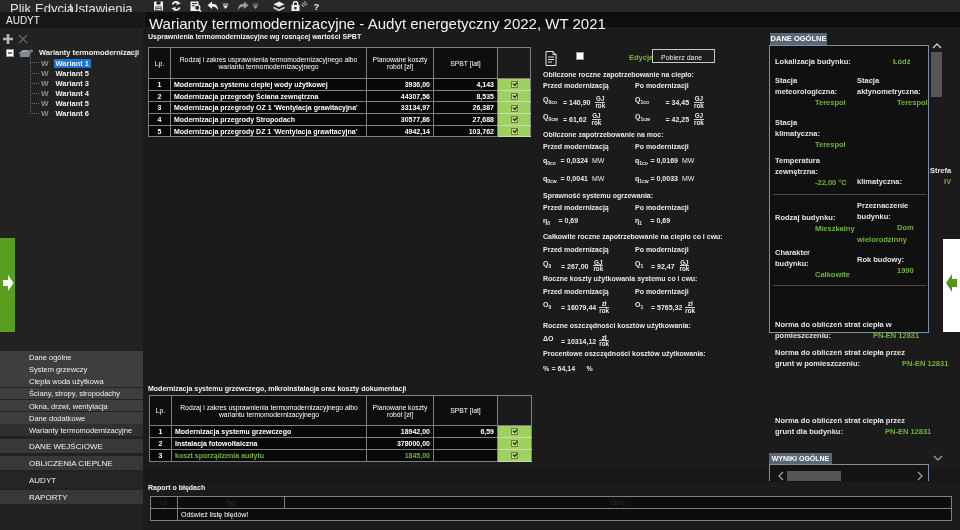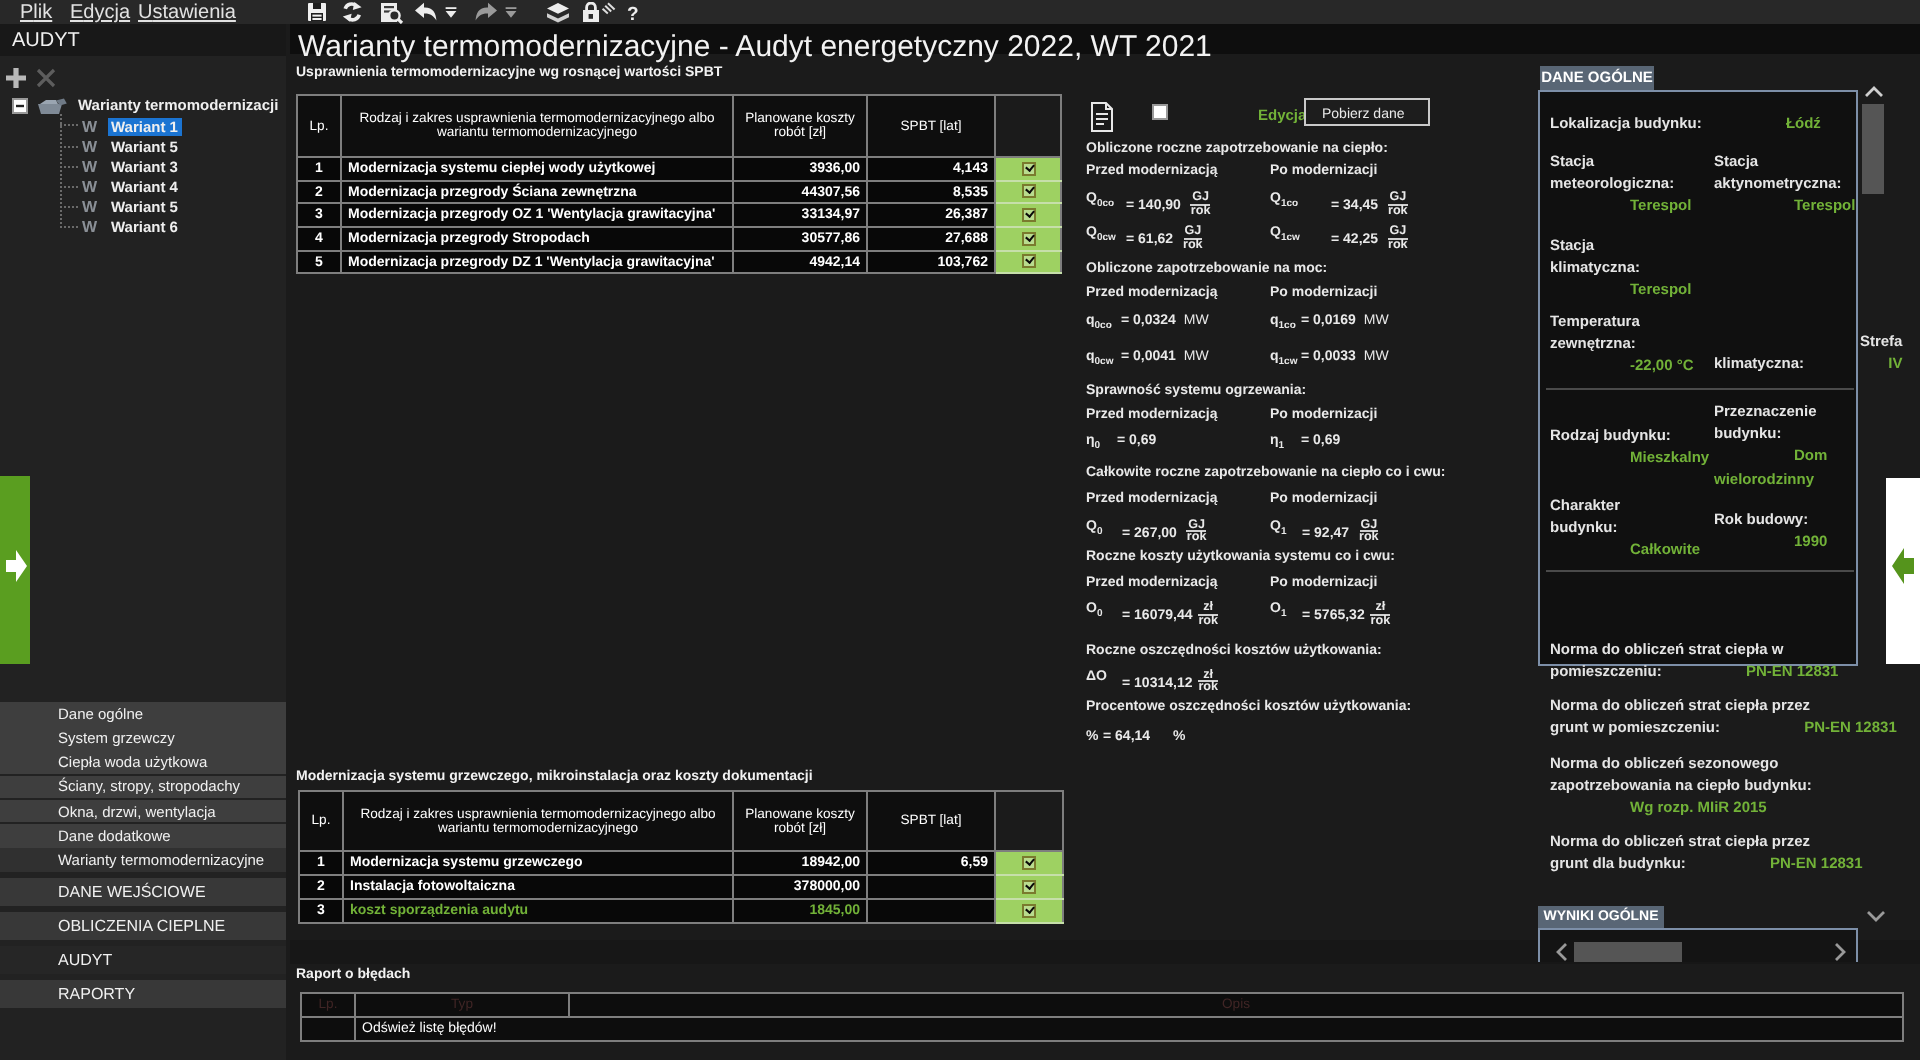--- a/index.html
+++ b/index.html
@@ -4,21 +4,21 @@
 <style>
 * { margin:0; padding:0; box-sizing:border-box; }
 html,body { width:960px; height:530px; overflow:hidden; background:#1b1b1b;
   font-family:"Liberation Sans", sans-serif; }
 #app { position:relative; width:960px; height:530px; background:#1b1b1b; color:#e8e8e8; }
 .abs { position:absolute; }
 .green { color:#72b238;padding-left:40px; }
 
 
 #topbar { position:absolute; left:0; top:0; width:960px; height:12px; background:#282828; }
-.menuitem { position:absolute; top:1px; font-size:10px; color:#e2e2e2;text-decoration:underline; }
+.menuitem { position:absolute; top:1px; font-size:13px; color:#e2e2e2; }
 .menuitem u { text-decoration:underline; }
 
 
 #titlebar { position:absolute; left:145px; top:12px; width:815px; height:15px; background:#0e0e0e; }
 #titlebar span { position:absolute; left:4px; top:3px; font-size:15px; font-weight:normal; color:#f2f2f2; }
 
 
 #sidebar { position:absolute; left:0; top:12px; width:143px; height:518px; background:#222222; }
 #audyt-hd { position:absolute; left:0; top:0; width:143px; height:16px; background:#181818; }
 #audyt-hd span { position:absolute; left:6px; top:2.5px; font-size:10px; color:#f0f0f0; }
@@ -367,21 +367,20 @@
       <span class="rp" style="left:5px;top:109px;">Temperatura<br>zewnętrzna:<br><span class="green">-22,00 °C</span></span>
       <span class="rp" style="left:87px;top:119px;text-align:right;">Strefa<br>klimatyczna: <span class="green">IV</span></span>
       <div class="abs" style="left:3px;top:148px;width:154px;height:1px;background:#4a4a4a;"></div>
       <span class="rp" style="left:5px;top:165.5px;">Rodzaj budynku:<br><span class="green">Mieszkalny</span></span>
       <span class="rp" style="left:87px;top:154px;">Przeznaczenie<br>budynku:<br><span class="green">Dom<br>wielorodzinny</span></span>
       <span class="rp" style="left:5px;top:201px;">Charakter<br>budynku:<br><span class="green">Całkowite</span></span>
       <span class="rp" style="left:87px;top:208px;">Rok budowy:<br><span class="green">1990</span></span>
       <div class="abs" style="left:3px;top:239px;width:154px;height:1px;background:#4a4a4a;"></div>
       <span class="rp" style="left:5px;top:272.5px;">Norma do obliczeń strat ciepła w<br>pomieszczeniu: <span class="green">PN-EN 12831</span></span>
       <span class="rp" style="left:5px;top:301px;">Norma do obliczeń strat ciepła przez<br>grunt w pomieszczeniu: <span class="green">PN-EN 12831</span></span>
-      <span class="rp" style="left:5px;top:329.5px;">Norma do obliczeń sezonowego<br>zapotrzebowania na ciepło budynku:<br><span class="green">Wg rozp. MIiR 2015</span></span>
       <span class="rp" style="left:5px;top:369px;">Norma do obliczeń strat ciepła przez<br>grunt dla budynku: <span class="green">PN-EN 12831</span></span>
     </div>
 
     <svg class="abs" style="left:932px;top:42px;" width="10" height="8" viewBox="0 0 10 8">
         <path d="M1 6 l4 -4 4 4" stroke="#cfcfcf" stroke-width="1.4" fill="none"></path>
       </svg>
     <div class="abs" style="left:931px;top:52px;width:11px;height:45px;background:#555;"></div>
 
     <div class="tab" style="left:769px;top:453px;width:63px;height:11px;line-height:11px;font-size:7px;">WYNIKI OGÓLNE</div>
     <svg class="abs" style="left:933px;top:454px;" width="10" height="8" viewBox="0 0 10 8">

